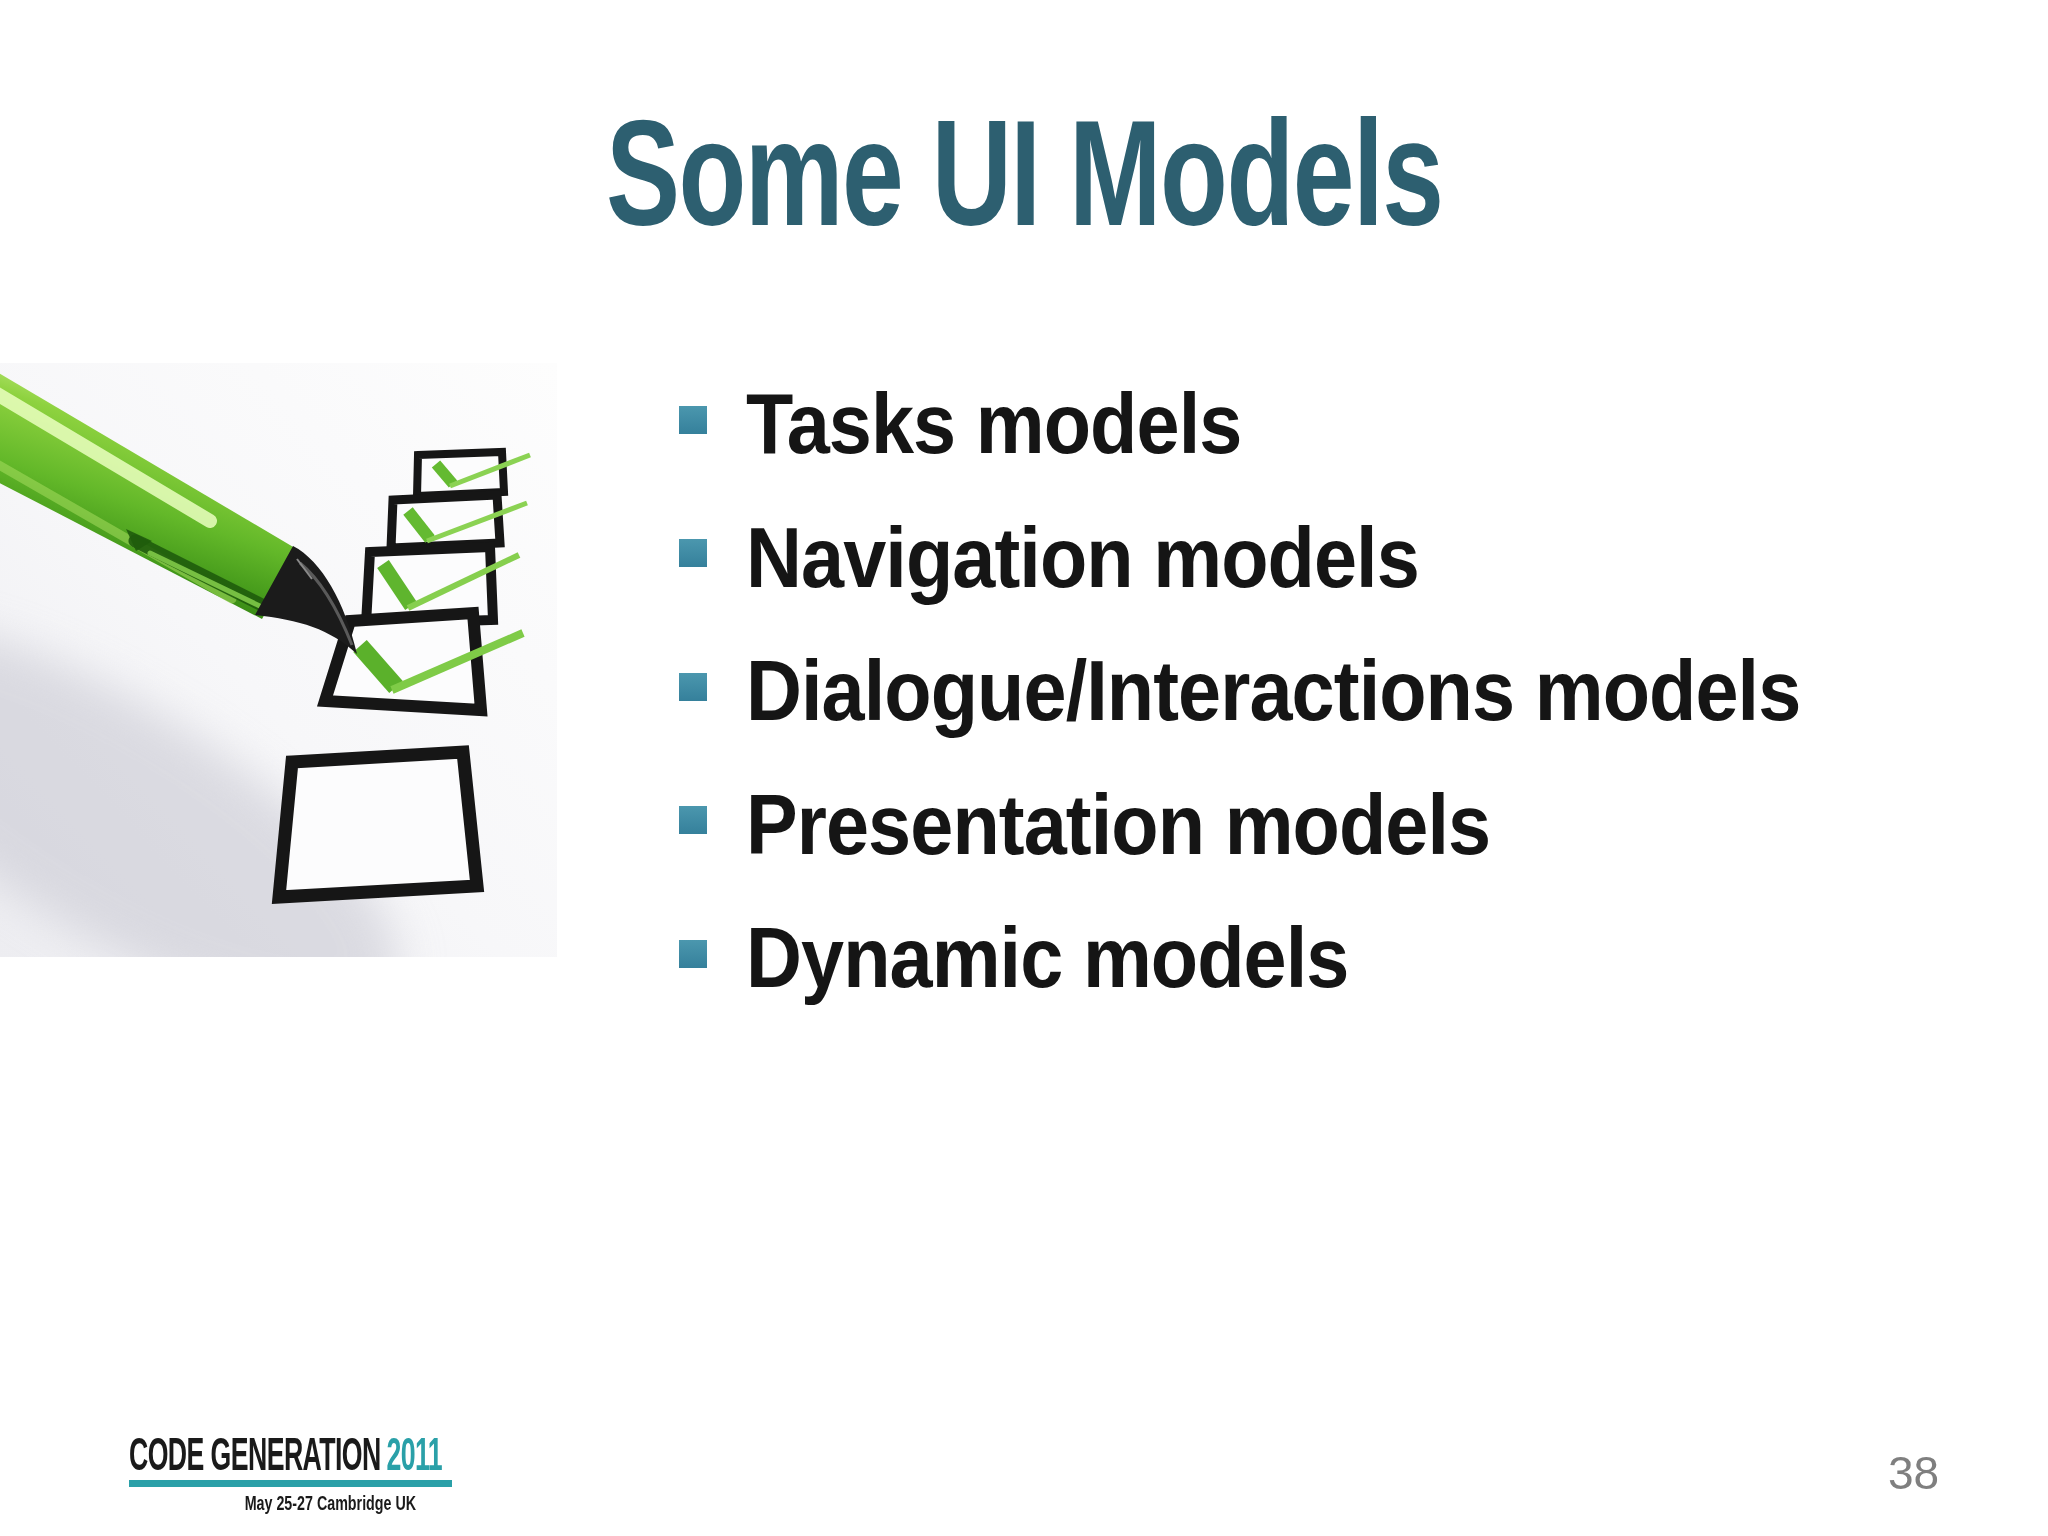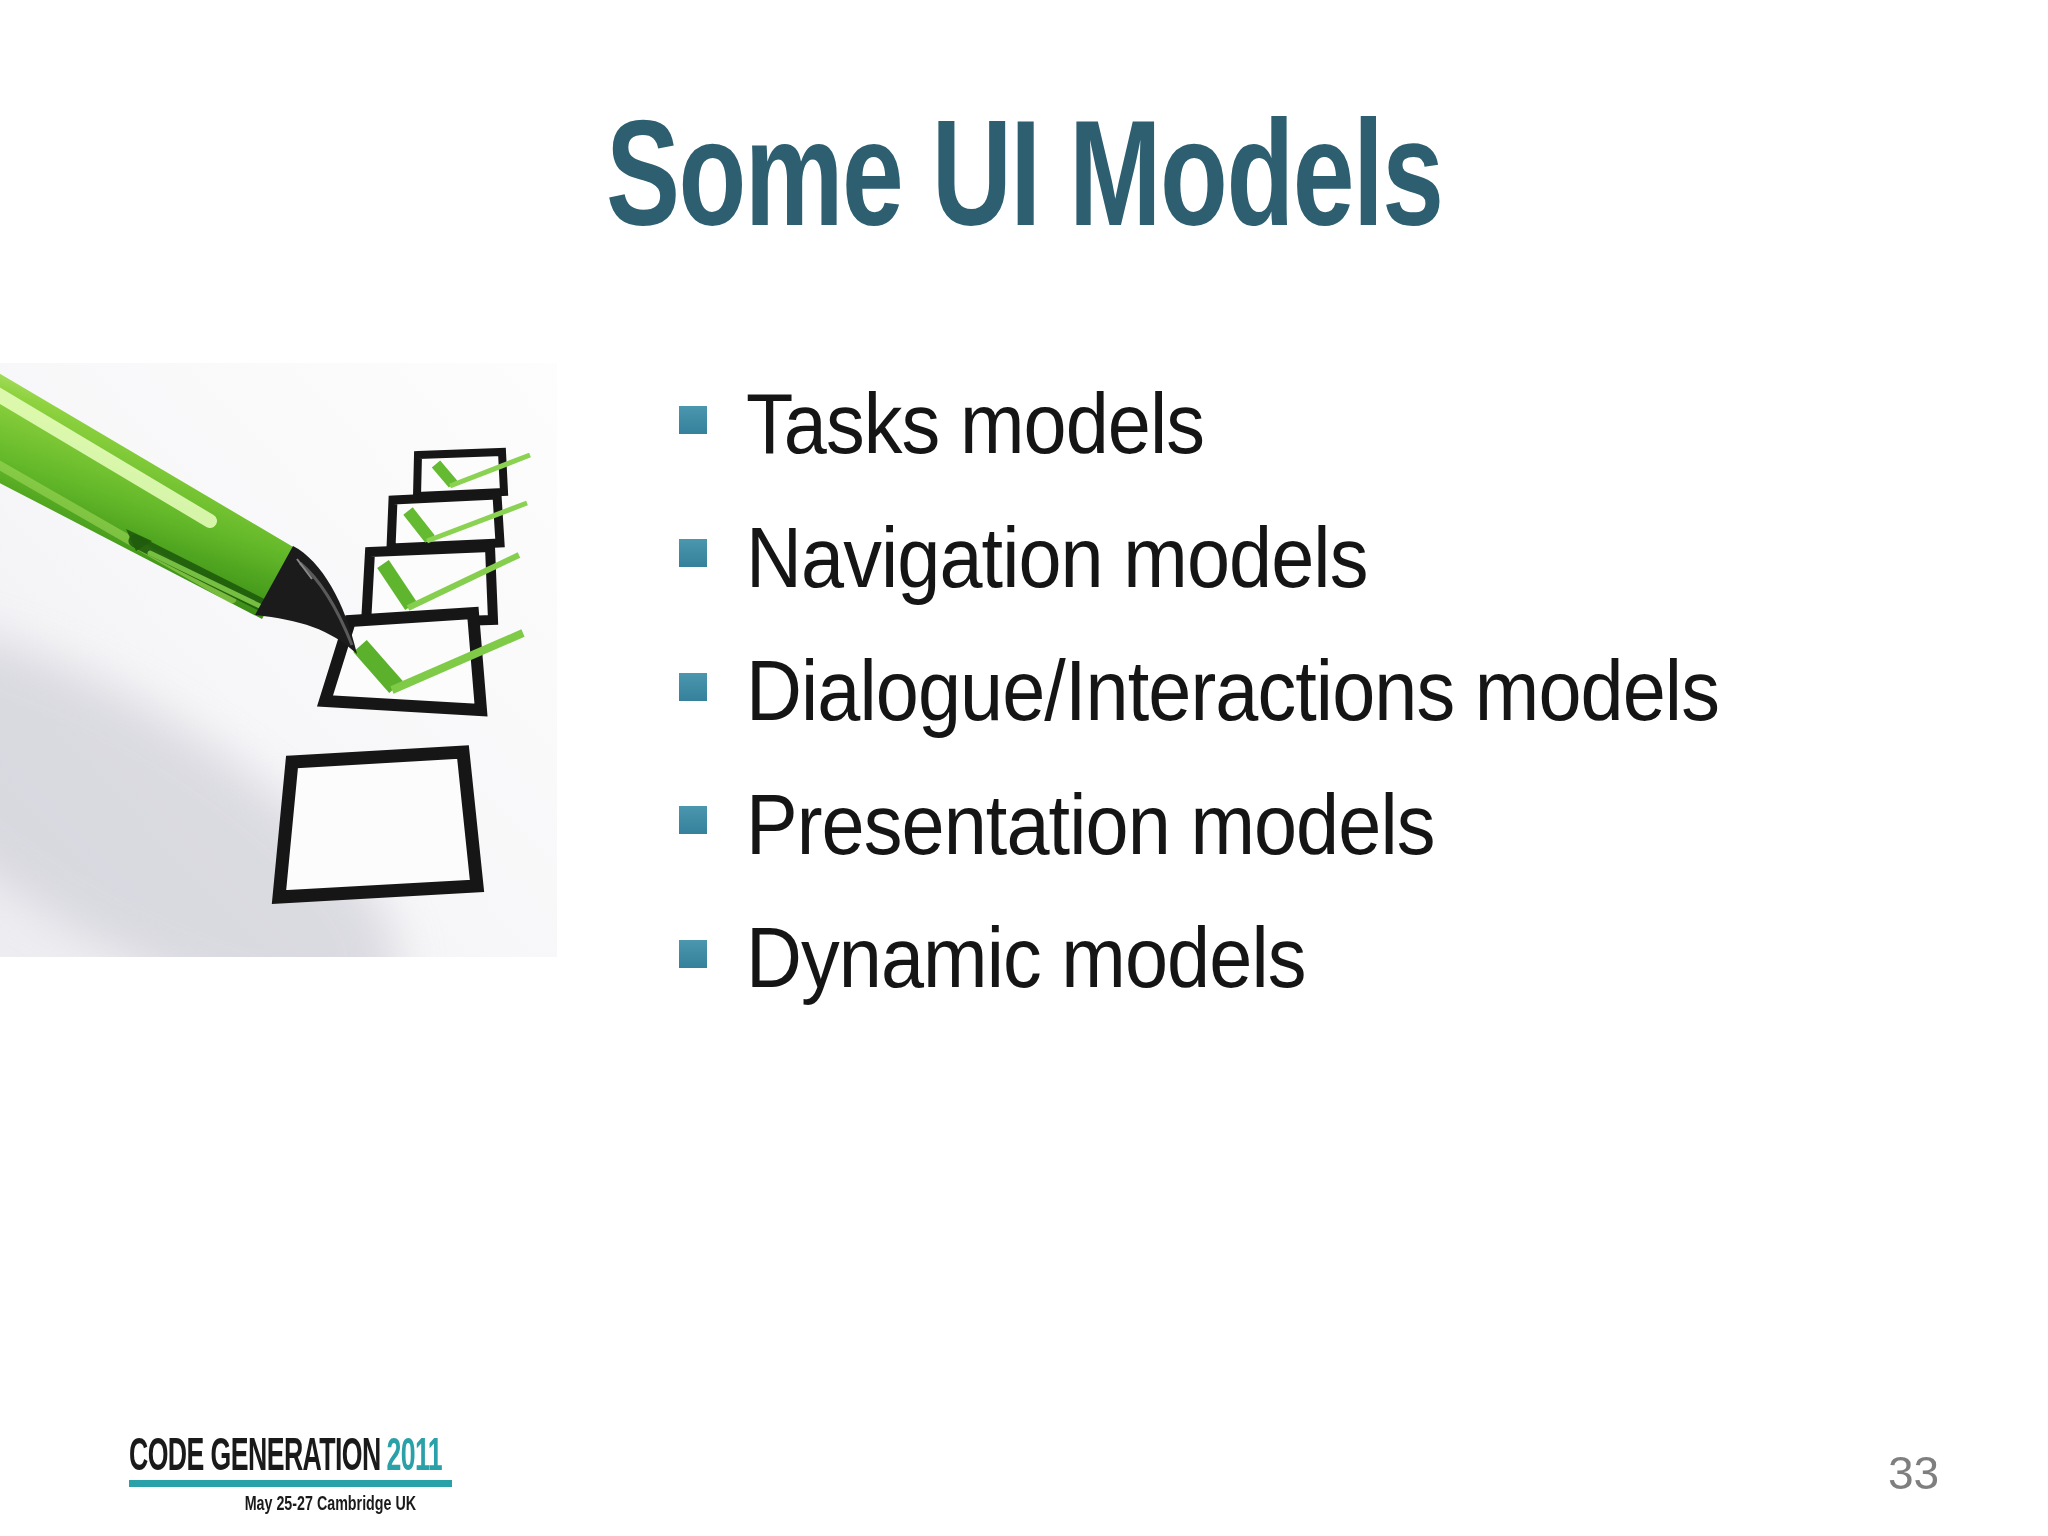--- a/index.html
+++ b/index.html
@@ -12,21 +12,21 @@
   .title{display:inline-block;font-size:150px;font-weight:bold;color:#2D5F70;
          letter-spacing:-2px;line-height:1.05;white-space:nowrap;
          transform:scaleX(.74);transform-origin:center top;}
 
   
   .photo{position:absolute;left:0;top:363px;width:557px;height:594px;}
   .photo svg{display:block;}
 
   
   .bullets{position:absolute;left:679px;top:357px;margin:0;padding:0;list-style:none;}
-  .bullets li{display:flex;align-items:center;height:133.5px;}
+  .bullets li{display:flex;align-items:center;height:133.5px;font-weight:bold;}
   .bullet-square{flex:none;width:28px;height:28px;margin-right:39px;
                  background:linear-gradient(180deg,#4B97AE,#35809B);
                  transform:translateY(-4px);}
   .bullet-text{display:inline-block;font-size:86px;color:#151515;letter-spacing:-1px;
                white-space:nowrap;transform:scaleX(.9);transform-origin:left center;}
 
   
   .logo{position:absolute;left:105px;top:1430px;width:323px;margin-left:24px;}
   .logo-line1{white-space:nowrap;font-weight:bold;font-size:46px;line-height:48px;
               letter-spacing:-1px;transform:scaleX(.58);transform-origin:left center;}
@@ -142,15 +142,15 @@
   <div class="logo">
     <div class="logo-line1">
       <span class="logo-name">CODE GENERATION</span><span class="logo-year">2011</span>
     </div>
     <div class="logo-bar"></div>
     <div class="logo-tagline-wrap">
       <span class="logo-tagline">May 25-27 Cambridge UK</span>
     </div>
   </div>
 
-  <div class="page-number">33</div>
+  <div class="page-number">38</div>
 
 </div>
 
 </body></html>

